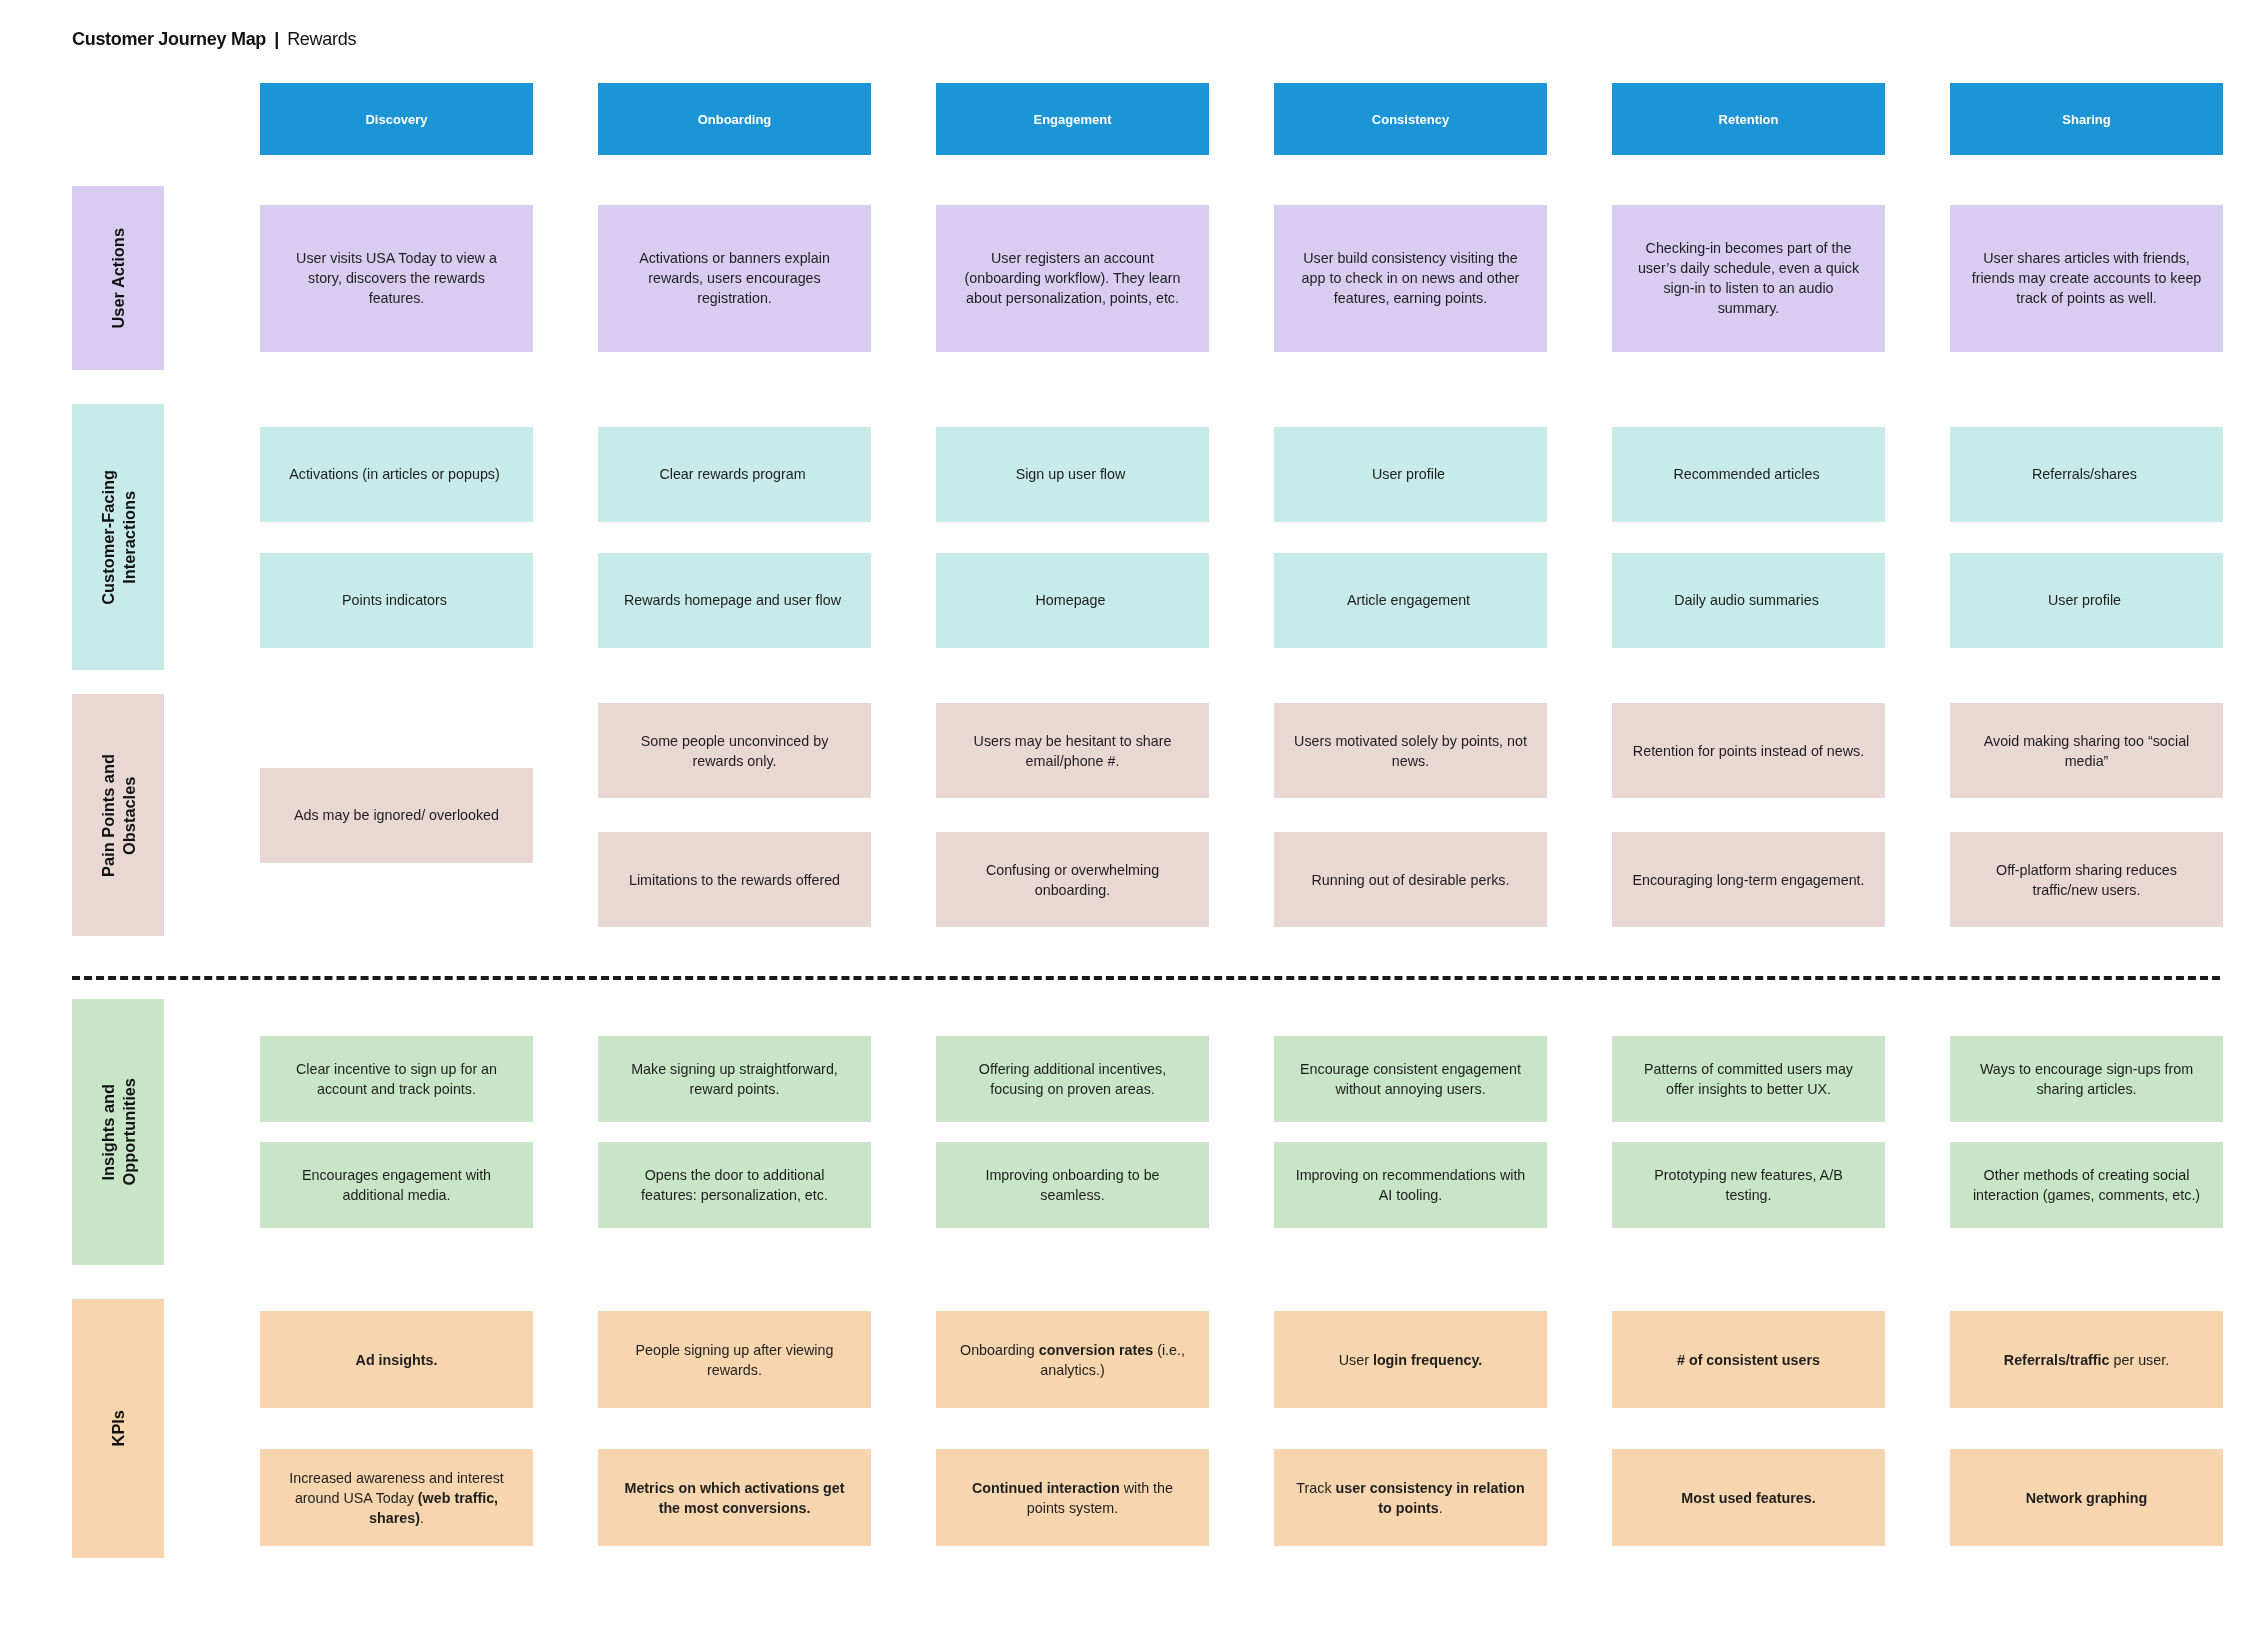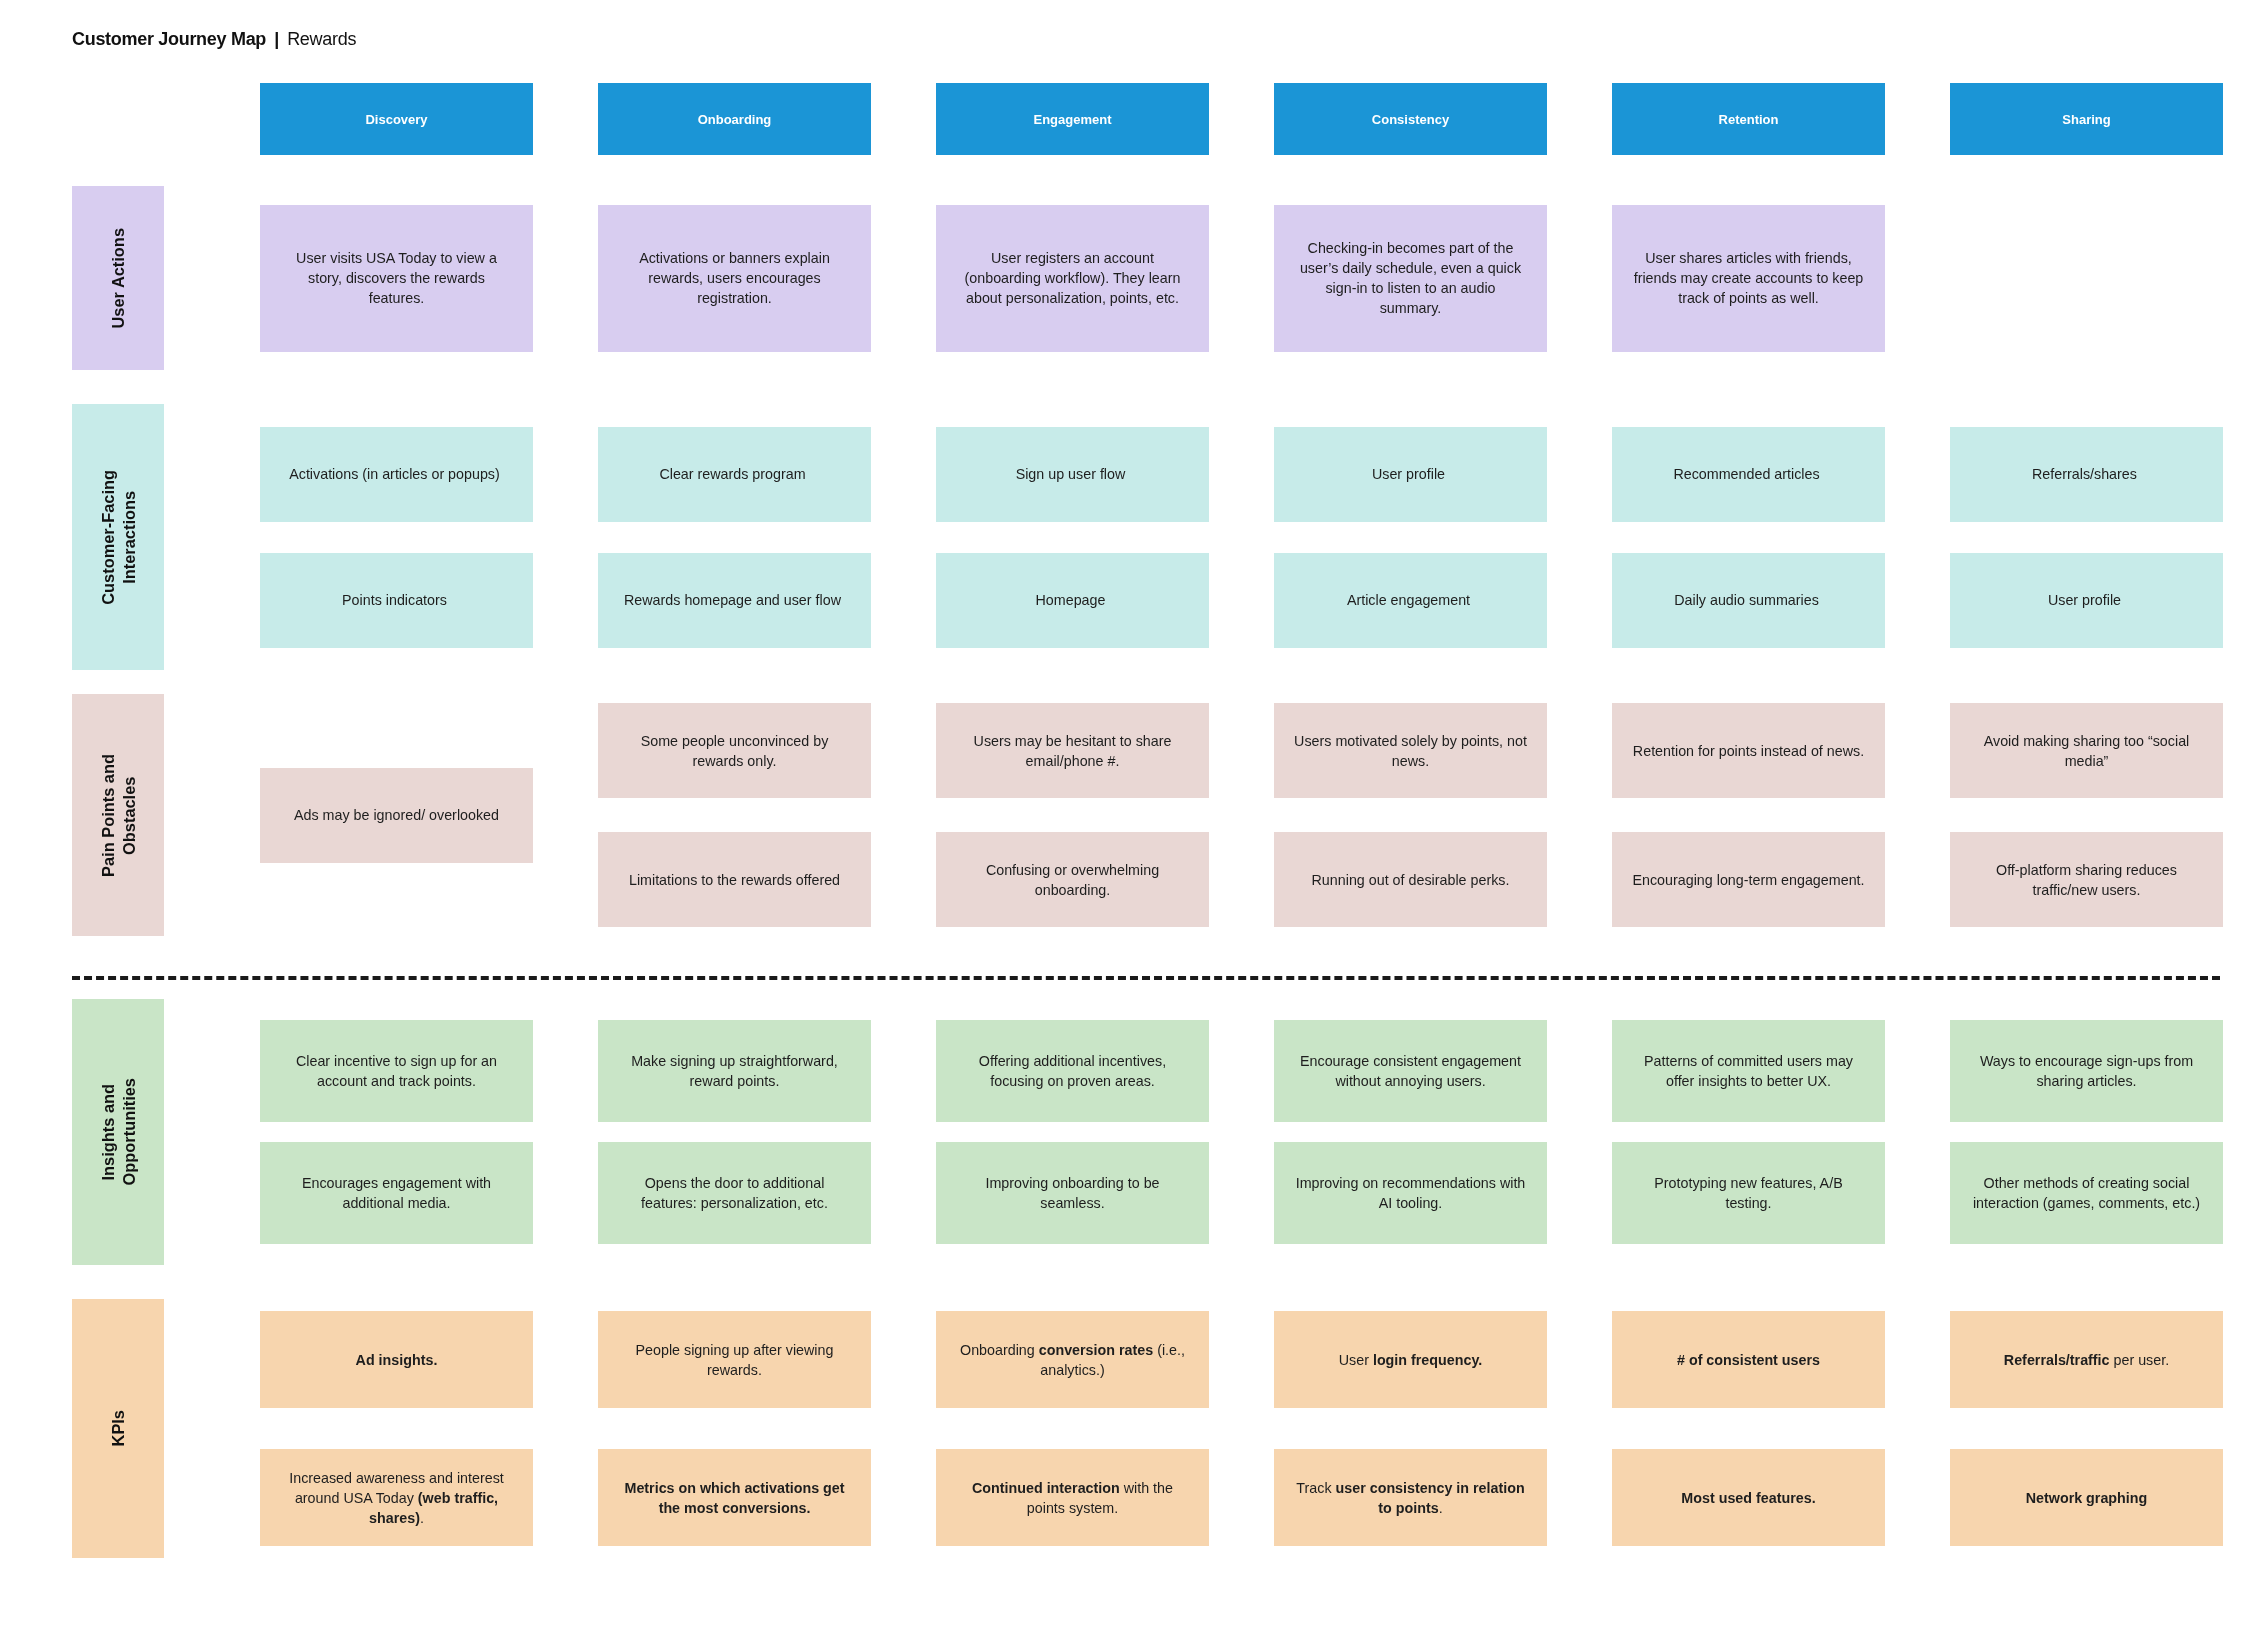--- a/index.html
+++ b/index.html
@@ -24,21 +24,21 @@
   .stack{display:flex;flex-direction:column;justify-content:center;}
   .cell{
     display:flex;align-items:center;justify-content:center;text-align:center;
     padding:0 19px;box-sizing:border-box;font-size:14.3px;line-height:20px;color:#1e1e1e;
   }
   .cell b{font-weight:700;}
   
   .g-ua{margin-top:31px;} .g-ua .labelwrap,.g-ua .stack{height:184px;} .g-ua .cell{height:147px;}
   .g-cf{margin-top:34px;} .g-cf .labelwrap,.g-cf .stack{height:266px;} .g-cf .cell{height:95px;padding-left:15px;} .g-cf .stack{gap:31px;}
   .g-pp{margin-top:24px;} .g-pp .labelwrap,.g-pp .stack{height:242px;} .g-pp .cell{height:95px;} .g-pp .stack{gap:34px;}
-  .g-in{margin-top:0;}    .g-in .labelwrap,.g-in .stack{height:266px;} .g-in .cell{height:102px;} .g-in .stack{gap:20.5px;}
+  .g-in{margin-top:0;}    .g-in .labelwrap,.g-in .stack{height:266px;} .g-in .cell{height:86px;} .g-in .stack{gap:20.5px;}
   .g-kpi{margin-top:34px;}.g-kpi .labelwrap,.g-kpi .stack{height:259px;}.g-kpi .cell{height:97px;}.g-kpi .stack{gap:41px;}
   
   .g-ua .cell,.g-ua .labelwrap{background:#d8cdf0;}
   .g-cf .cell,.g-cf .labelwrap{background:#c7ebe9;}
   .g-pp .cell,.g-pp .labelwrap{background:#e9d7d4;}
   .g-in .cell,.g-in .labelwrap{background:#c9e5c7;}
   .g-kpi .cell,.g-kpi .labelwrap{background:#f7d5ae;}
   .divider{width:2148px;border:none;border-top:4.8px dashed #1a1a1a;margin:40px 0 19px 0;}
 </style>
 </head>
@@ -65,20 +65,23 @@
     <div class="stack">
         <div class="cell">User visits USA Today to view a story, discovers the rewards features.</div>
       </div>
     <div class="stack">
         <div class="cell">Activations or banners explain rewards, users encourages registration.</div>
       </div>
     <div class="stack">
         <div class="cell">User registers an account (onboarding workflow). They learn about personalization, points, etc.</div>
       </div>
     <div class="stack">
+        <div class="cell">User build consistency visiting the app to check in on news and other features, earning points.</div>
+      </div>
+    <div class="stack">
         <div class="cell">Checking-in becomes part of the user’s daily schedule, even a quick sign-in to listen to an audio summary.</div>
       </div>
     <div class="stack">
         <div class="cell">User shares articles with friends, friends may create accounts to keep track of points as well.</div>
       </div>
   </div>
 
   <div class="row g-cf">
     <div class="labelwrap">
         <span>Customer-Facing

